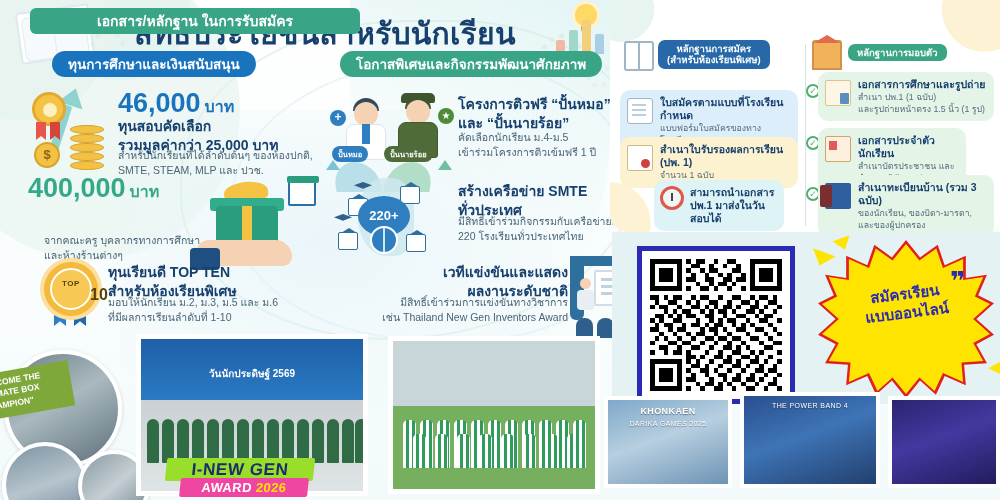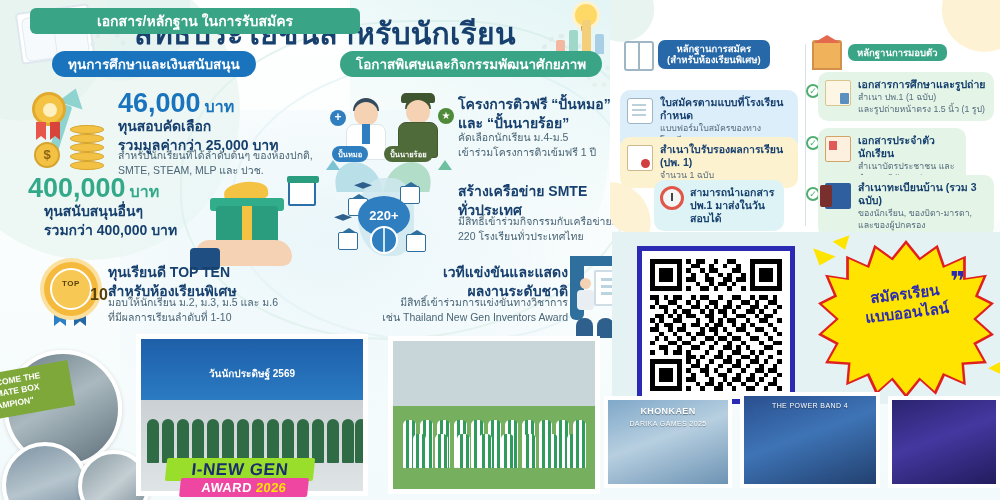--- a/index.html
+++ b/index.html
@@ -635,22 +635,22 @@
     <div class="shop-deco"></div>
     <div class="gift-bow"></div>
     <div class="gift-lid"></div>
     <div class="gift-box"></div>
     <div class="hand"></div>
     <div class="sleeve"></div>
   </div>
   <div class="amount amt-green">
     <span class="num">400,000</span><span class="unit">บาท</span>
   </div>
-  <div class="body-head h-400">ทุนสนับสนุนอื่นๆ
-รวมกว่า 400,000 บาท</div>
+  <div class="body-sub s-400">จากคณะครู บุคลากรทางการศึกษา
+และห้างร้านต่างๆ</div>
 
   <div class="topten">
     <div class="tail"></div>
       <div class="tail t-r"></div>
     <div class="star"></div>
     <div class="inner">
       <div class="t1">TOP</div>
       <div class="t2">10</div>
     </div>
   </div>

